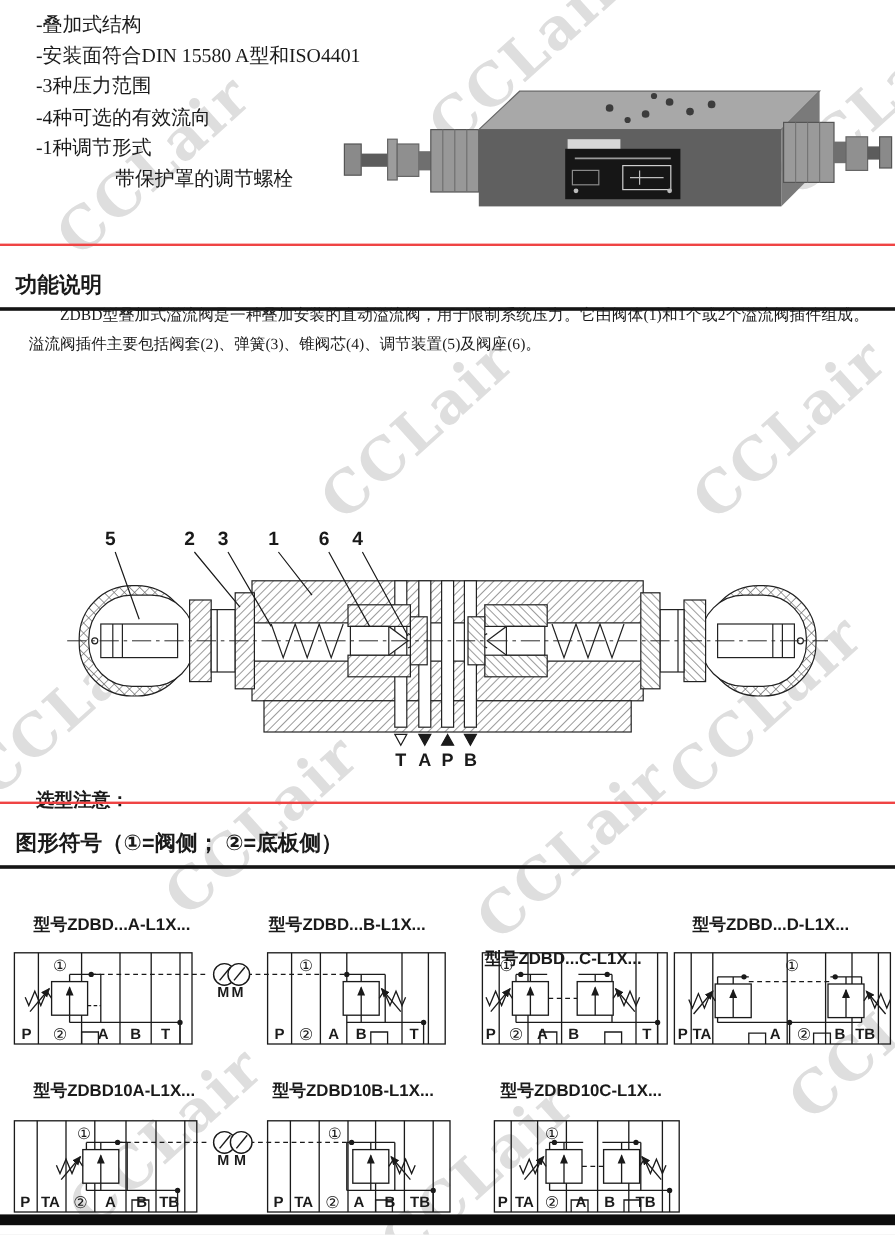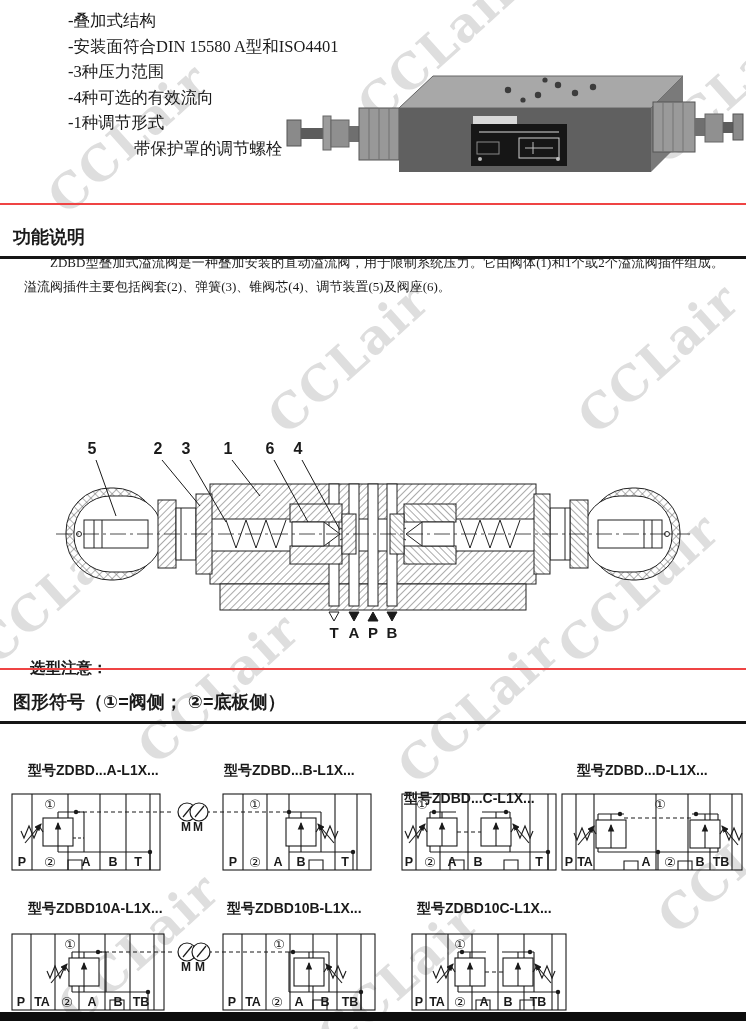--- a/index.html
+++ b/index.html
@@ -3,21 +3,21 @@
 <meta charset="utf-8">
 <style>
   html,body{margin:0;padding:0;background:#e8e8e8;}
   .page{position:relative;width:746px;height:1029px;background:#ffffff;margin:0 auto;
         overflow:hidden;font-family:"Liberation Serif","DejaVu Serif",serif;color:#1a1a1a;}
   
   .wm{position:absolute;font-family:"DejaVu Serif",serif;font-weight:700;font-size:48px;
       color:#dedede;transform:rotate(-42deg);letter-spacing:2px;white-space:nowrap;z-index:0;}
   .layer{position:absolute;inset:0;z-index:1;}
   
-  .features{position:absolute;left:30px;top:8px;font-size:16.5px;line-height:25.5px;margin-left:38px;}
+  .features{position:absolute;left:30px;top:8px;font-size:16.5px;line-height:25.5px;}
   .features div{white-space:pre;}
   .feat-cont{padding-left:10px;text-align:center;}
   
   .sec-bar{position:absolute;left:0;right:0;border-top:2px solid #ef4444;border-bottom:3px solid #151515;
            font-family:"Liberation Sans","DejaVu Sans",sans-serif;font-weight:bold;font-size:18px;
            padding:20px 0 7px 13px;background:transparent;}
   
   .body-text{position:absolute;left:24px;top:251px;width:700px;font-size:13px;line-height:24px;text-align:justify;}
   .body-text p{margin:0;text-indent:2em;}
   

